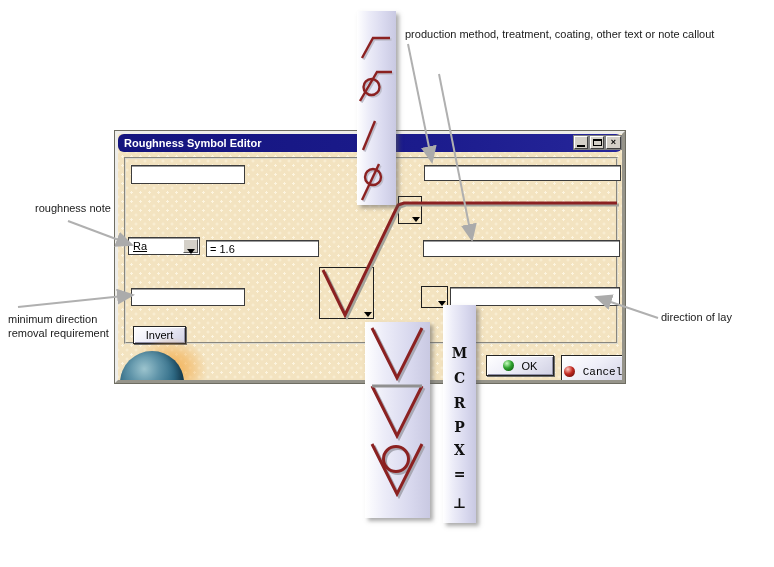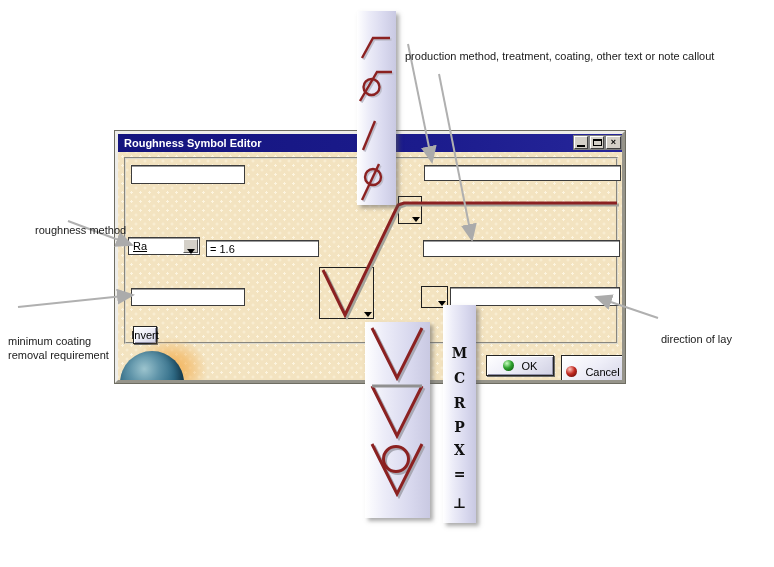--- a/index.html
+++ b/index.html
@@ -15,21 +15,21 @@
       radial-gradient(#FCF4DF 1px, rgba(0,0,0,0) 1.4px),
       radial-gradient(#FAF0D6 1px, rgba(0,0,0,0) 1.4px);
     background-size:9px 9px; background-position:0 0, 4.5px 4.5px;
     border:3px solid; border-color:#EEEDE9 #96948A #96948A #EEEDE9;
     outline:1px solid #6E6D62;
     overflow:hidden;
   }
   .titlebar {
     position:absolute; left:0px; top:0px; width:504px; height:18px;
     background:linear-gradient(90deg,#14147E 0%,#1B1B8C 60%,#26269A 100%);
-    color:#fff; font-weight:bold; font-size:11px; line-height:18px; padding-left:6px;
+    color:#fff; font-weight:bold; font-size:11px; line-height:18px; padding-left:6px;border-radius:6px;
   }
   .winbtn {
     position:absolute; top:2px; width:14px; height:13px;
     background:#D4D0C8; border:1px solid; border-color:#FFFFFF #404040 #404040 #FFFFFF;
     box-shadow:0 0 0 1px #808080; font-size:9px; line-height:11px; text-align:center;
     color:#000; font-weight:bold; cursor:default;
   }
   .btn-min  { left:456px; }
   .btn-max  { left:472px; }
   .btn-close{ left:488px; width:15px; }
@@ -101,21 +101,21 @@
   }
   .panel-top     { left:357px; top:11px;  width:39px; height:194px; }
   .panel-bottom  { left:365px; top:322px; width:65px; height:196px; }
   .panel-letters { left:443px; top:305px; width:33px; height:218px; }
   .lay-letter {
     position:absolute; left:0; width:100%; text-align:center;
     font-family:"DejaVu Serif", serif; font-weight:bold; font-size:14px; color:#111; cursor:default;
   }
 
   
-  .ann { position:absolute; font-size:11px; color:#1A1A1A; white-space:nowrap;margin-top:22px; }
+  .ann { position:absolute; font-size:11px; color:#1A1A1A; white-space:nowrap; }
   svg.overlay { position:absolute; left:0; top:0; pointer-events:none; }
 </style>
 </head>
 <body>
 
 <div class="page">
 
   <div class="dialog">
     <div class="titlebar">
       <span>Roughness Symbol Editor</span>
@@ -140,32 +140,32 @@
     <input class="tfield" style="left: 88px; top: 106px; width: 113px; height: 17px;" value="= 1.6">
     <input class="tfield" style="left: 305px; top: 106px; width: 197px; height: 17px;" value="">
 
     <input class="tfield" style="left: 13px; top: 154px; width: 114px; height: 18px;" value="">
 
     <div class="symbox lay-dd" style="left:303px; top:152px; width:27px; height:22px;">
       <span class="corner-arrow"></span>
     </div>
     <input class="tfield" style="left: 332px; top: 153px; width: 170px; height: 19px;" value="">
 
-    <div class="button3d" style="left:15px; top:192px; width:24px; height:18px;text-align:center;">
+    <div class="button3d" style="left:15px; top:192px; width:53px; height:18px;text-align:center;">
       <span>Invert</span>
     </div>
 
     <div class="earth-glow"></div>
     <div class="earth-sphere"></div>
 
     <div class="button3d" style="left:368px; top:221px; width:68px; height:21px;">
       <span class="ball ball-green"></span>
       <span>OK</span>
     </div>
-    <div class="button3d" style="left:443px; top:221px; width:64px; height:33px;">
+    <div class="button3d" style="left:443px; top:221px; width:64px; height:33px;font-family:Liberation Mono, monospace;">
       <span class="ball ball-red"></span>
       <span>Cancel</span>
     </div>
   </div>
 
   <div class="symbox" style="left:398px; top:196px; width:24px; height:28px;">
     <span class="corner-arrow"></span>
   </div>
   <div class="symbox" style="left:319px; top:267px; width:55px; height:52px;">
     <span class="corner-arrow"></span>
@@ -232,18 +232,18 @@
       </marker>
     </defs>
     <line x1="408" y1="44" x2="432" y2="162" stroke="#B0B0B0" stroke-width="2" marker-end="url(#arr)"></line>
     <line x1="439" y1="74" x2="472" y2="240" stroke="#B0B0B0" stroke-width="2" marker-end="url(#arr)"></line>
     <line x1="68" y1="221" x2="132" y2="245" stroke="#B0B0B0" stroke-width="2" marker-end="url(#arr)"></line>
     <line x1="18" y1="307" x2="133" y2="295" stroke="#B0B0B0" stroke-width="2" marker-end="url(#arr)"></line>
     <line x1="658" y1="318" x2="596" y2="297" stroke="#B0B0B0" stroke-width="2" marker-end="url(#arr)"></line>
   </svg>
 
   <div class="ann" style="left:405px; top:28px;">production method, treatment, coating, other text or note callout</div>
-  <div class="ann" style="left:35px;  top:202px;">roughness method</div>
-  <div class="ann" style="left:8px;   top:313px;">minimum coating</div>
+  <div class="ann" style="left:35px;  top:202px;">roughness note</div>
+  <div class="ann" style="left:8px;   top:313px;">minimum direction</div>
   <div class="ann" style="left:8px;   top:327px;">removal requirement</div>
   <div class="ann" style="left:661px; top:311px;text-align:right;">direction of lay</div>
 
 </div>
 
 </body></html>

